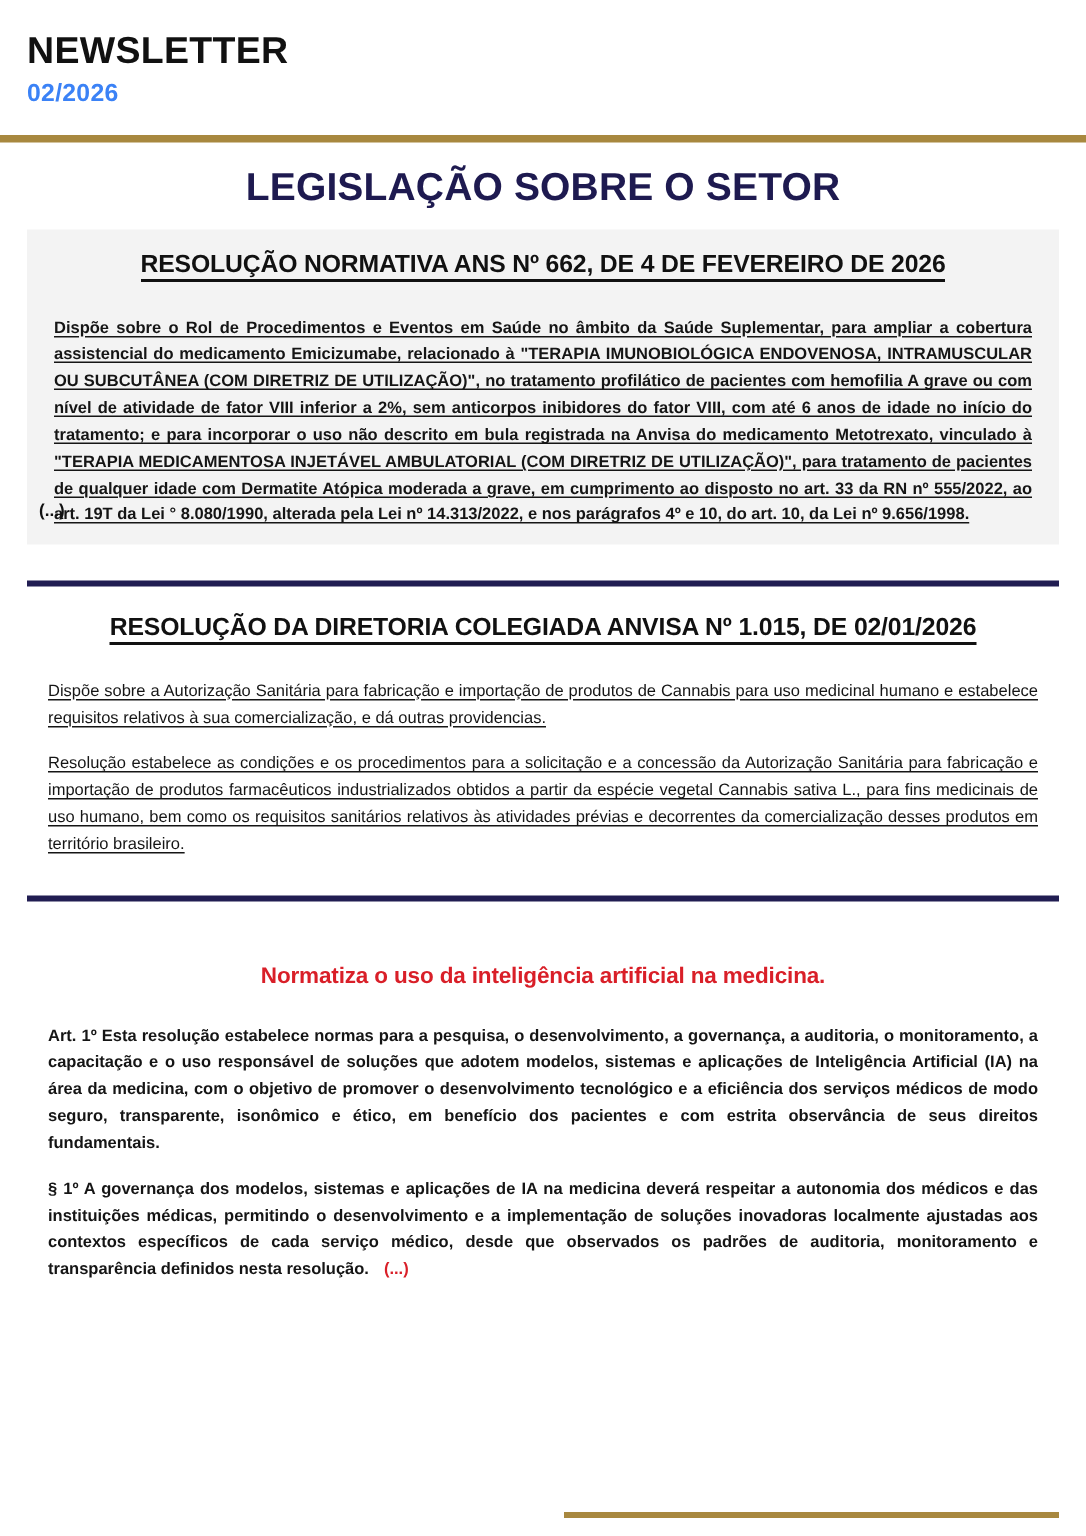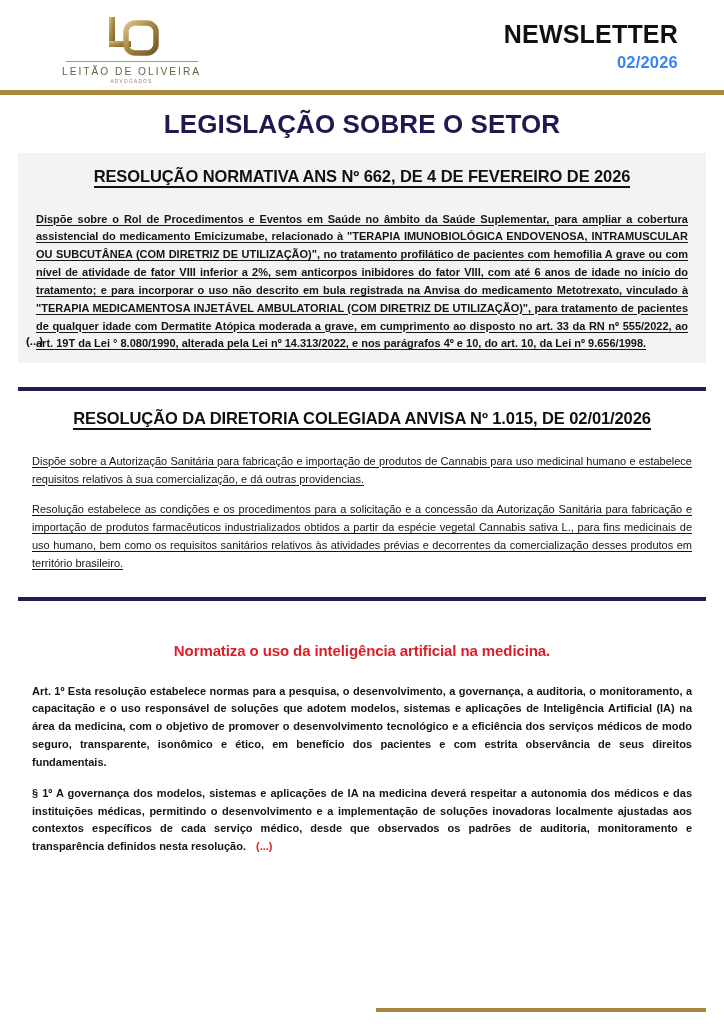--- a/index.html
+++ b/index.html
@@ -54,22 +54,21 @@
     font-weight: 400;
   }
   .brand-sub {
     font-size: 4.6px;
     letter-spacing: 1.4px;
     color: #8a7c5d;
     margin-top: 2px;
     white-space: nowrap;
   }
   .masthead {
-    text-align: right;
-    margin-right: 28px;
+    margin-right: 13px;
   }
   .masthead-title {
     font-size: 25px;
     font-weight: bold;
     letter-spacing: 0.2px;
     color: #111111;
     line-height: 1.05;
     font-stretch: condensed;
   }
   .masthead-date {
@@ -180,41 +179,20 @@
     color: #333333;
     margin-top: 7px;
     letter-spacing: 0.4px;
   }
 </style>
 </head>
 <body>
 
 <div class="header">
 
-  <div class="brand">
-    <div class="logo-mark">
-      <svg width="74" height="44" viewBox="0 0 74 44" aria-hidden="true">
-        <defs>
-          <linearGradient id="gold" x1="0" y1="0" x2="1" y2="1">
-            <stop offset="0%" stop-color="#d8c28a"></stop>
-            <stop offset="45%" stop-color="#a8883f"></stop>
-            <stop offset="100%" stop-color="#6f5a28"></stop>
-          </linearGradient>
-        </defs>
-
-        <rect x="14" y="3" width="6" height="30" fill="url(#gold)"></rect>
-        <rect x="14" y="27" width="22" height="6" fill="url(#gold)"></rect>
-
-        <rect x="31" y="9" width="30" height="30" rx="9" ry="9" fill="none" stroke="url(#gold)" stroke-width="5.5"></rect>
-      </svg>
-    </div>
-    <div class="brand-rule"></div>
-    <div class="brand-name">LEITÃO DE OLIVEIRA</div>
-    <div class="brand-sub">ADVOGADOS</div>
-  </div>
 
   <div class="masthead">
     <div class="masthead-title">NEWSLETTER</div>
     <div class="masthead-date">02/2026</div>
   </div>
 
   <div class="gold-bar"></div>
 </div>
 
 <div class="page-heading">LEGISLAÇÃO SOBRE O SETOR</div>

